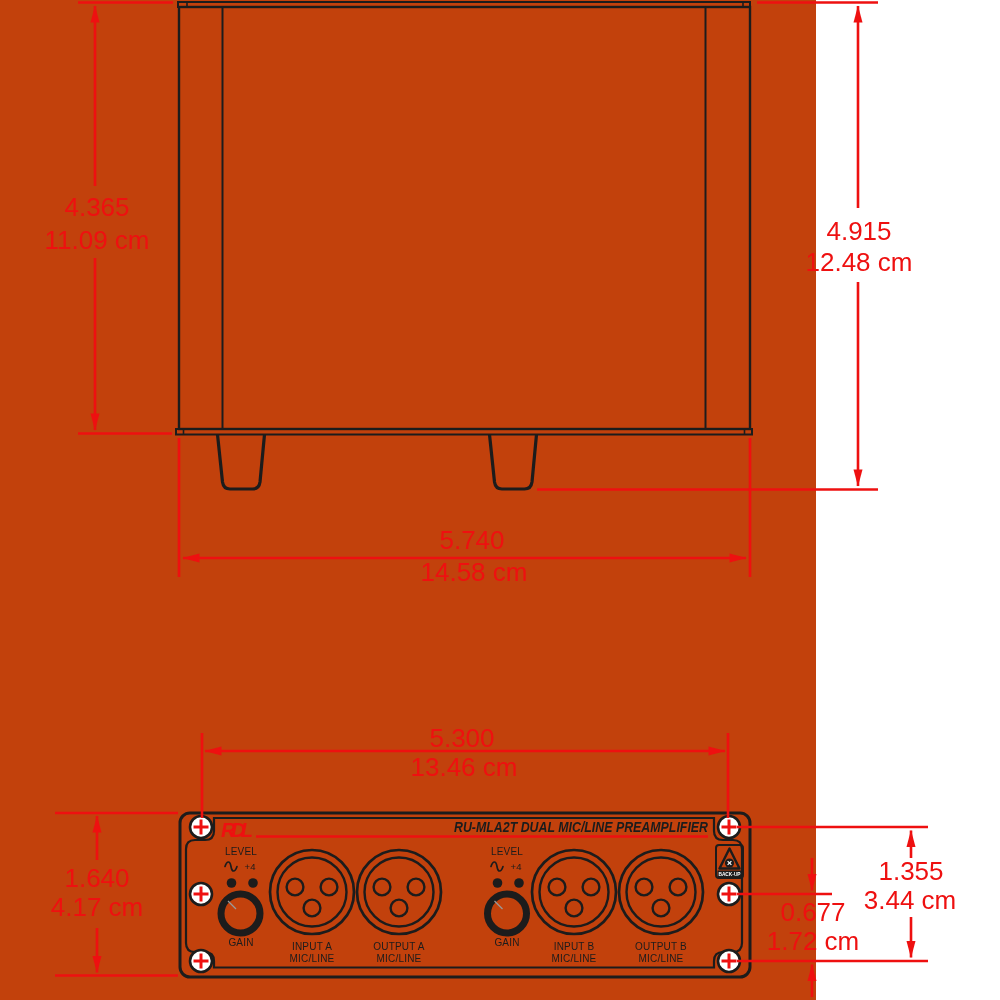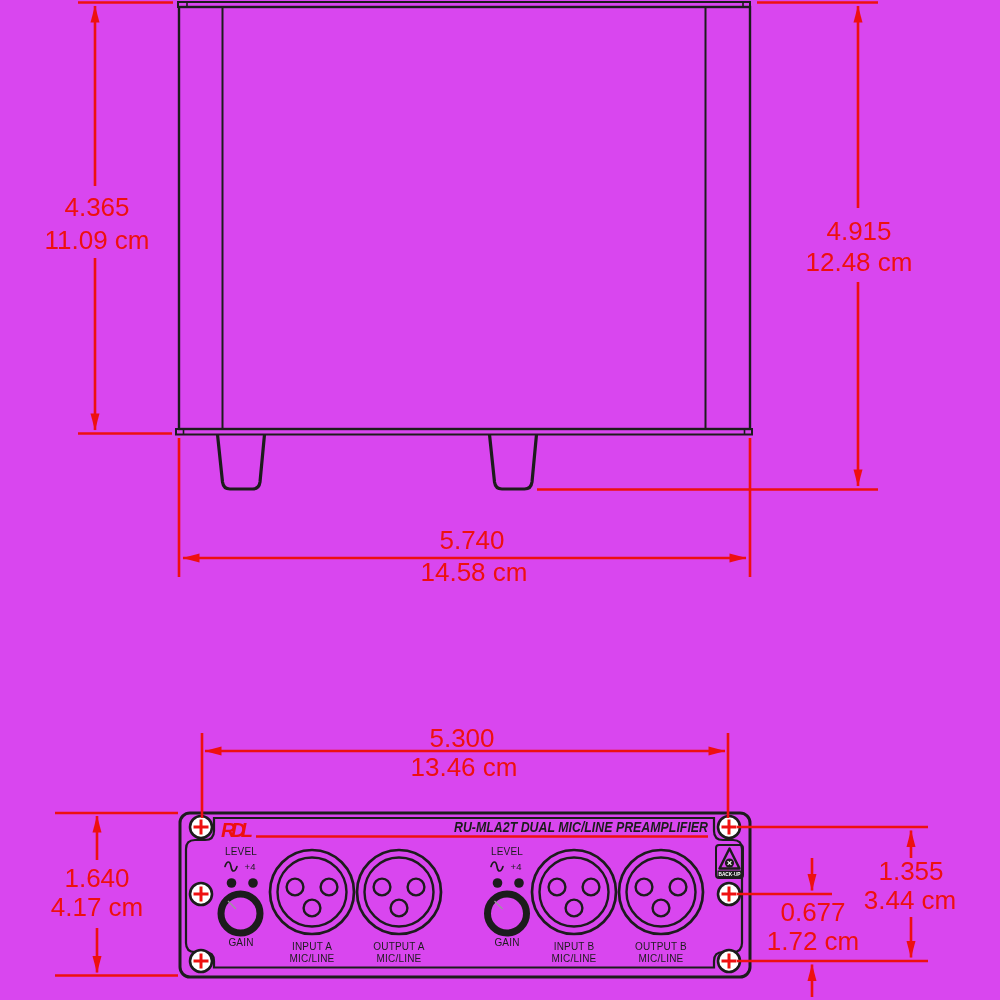--- a/index.html
+++ b/index.html
@@ -1,16 +1,16 @@
 <!DOCTYPE html>
 <html><head>
 <meta charset="utf-8">
 <style>
   html,body{margin:0;padding:0;background:#ffffff;}
-  .stage{width:1000px;height:1000px;position:relative;background:#d946ef;}
+  .stage{width:816px;height:1000px;position:relative;background:#c2410c;}
   svg{display:block;}
   text{font-family:"Liberation Sans","DejaVu Sans",sans-serif;}
   .dim{fill:#ee1010;font-size:26px;}
   .blk{stroke:#1c1c1c;fill:none;}
   .red{stroke:#ee1010;fill:none;}
   .lbl{fill:#1c1c1c;font-size:10px;letter-spacing:.2px;}
   .sm{fill:#1c1c1c;font-size:9.5px;}
 </style>
 </head>
 <body>

